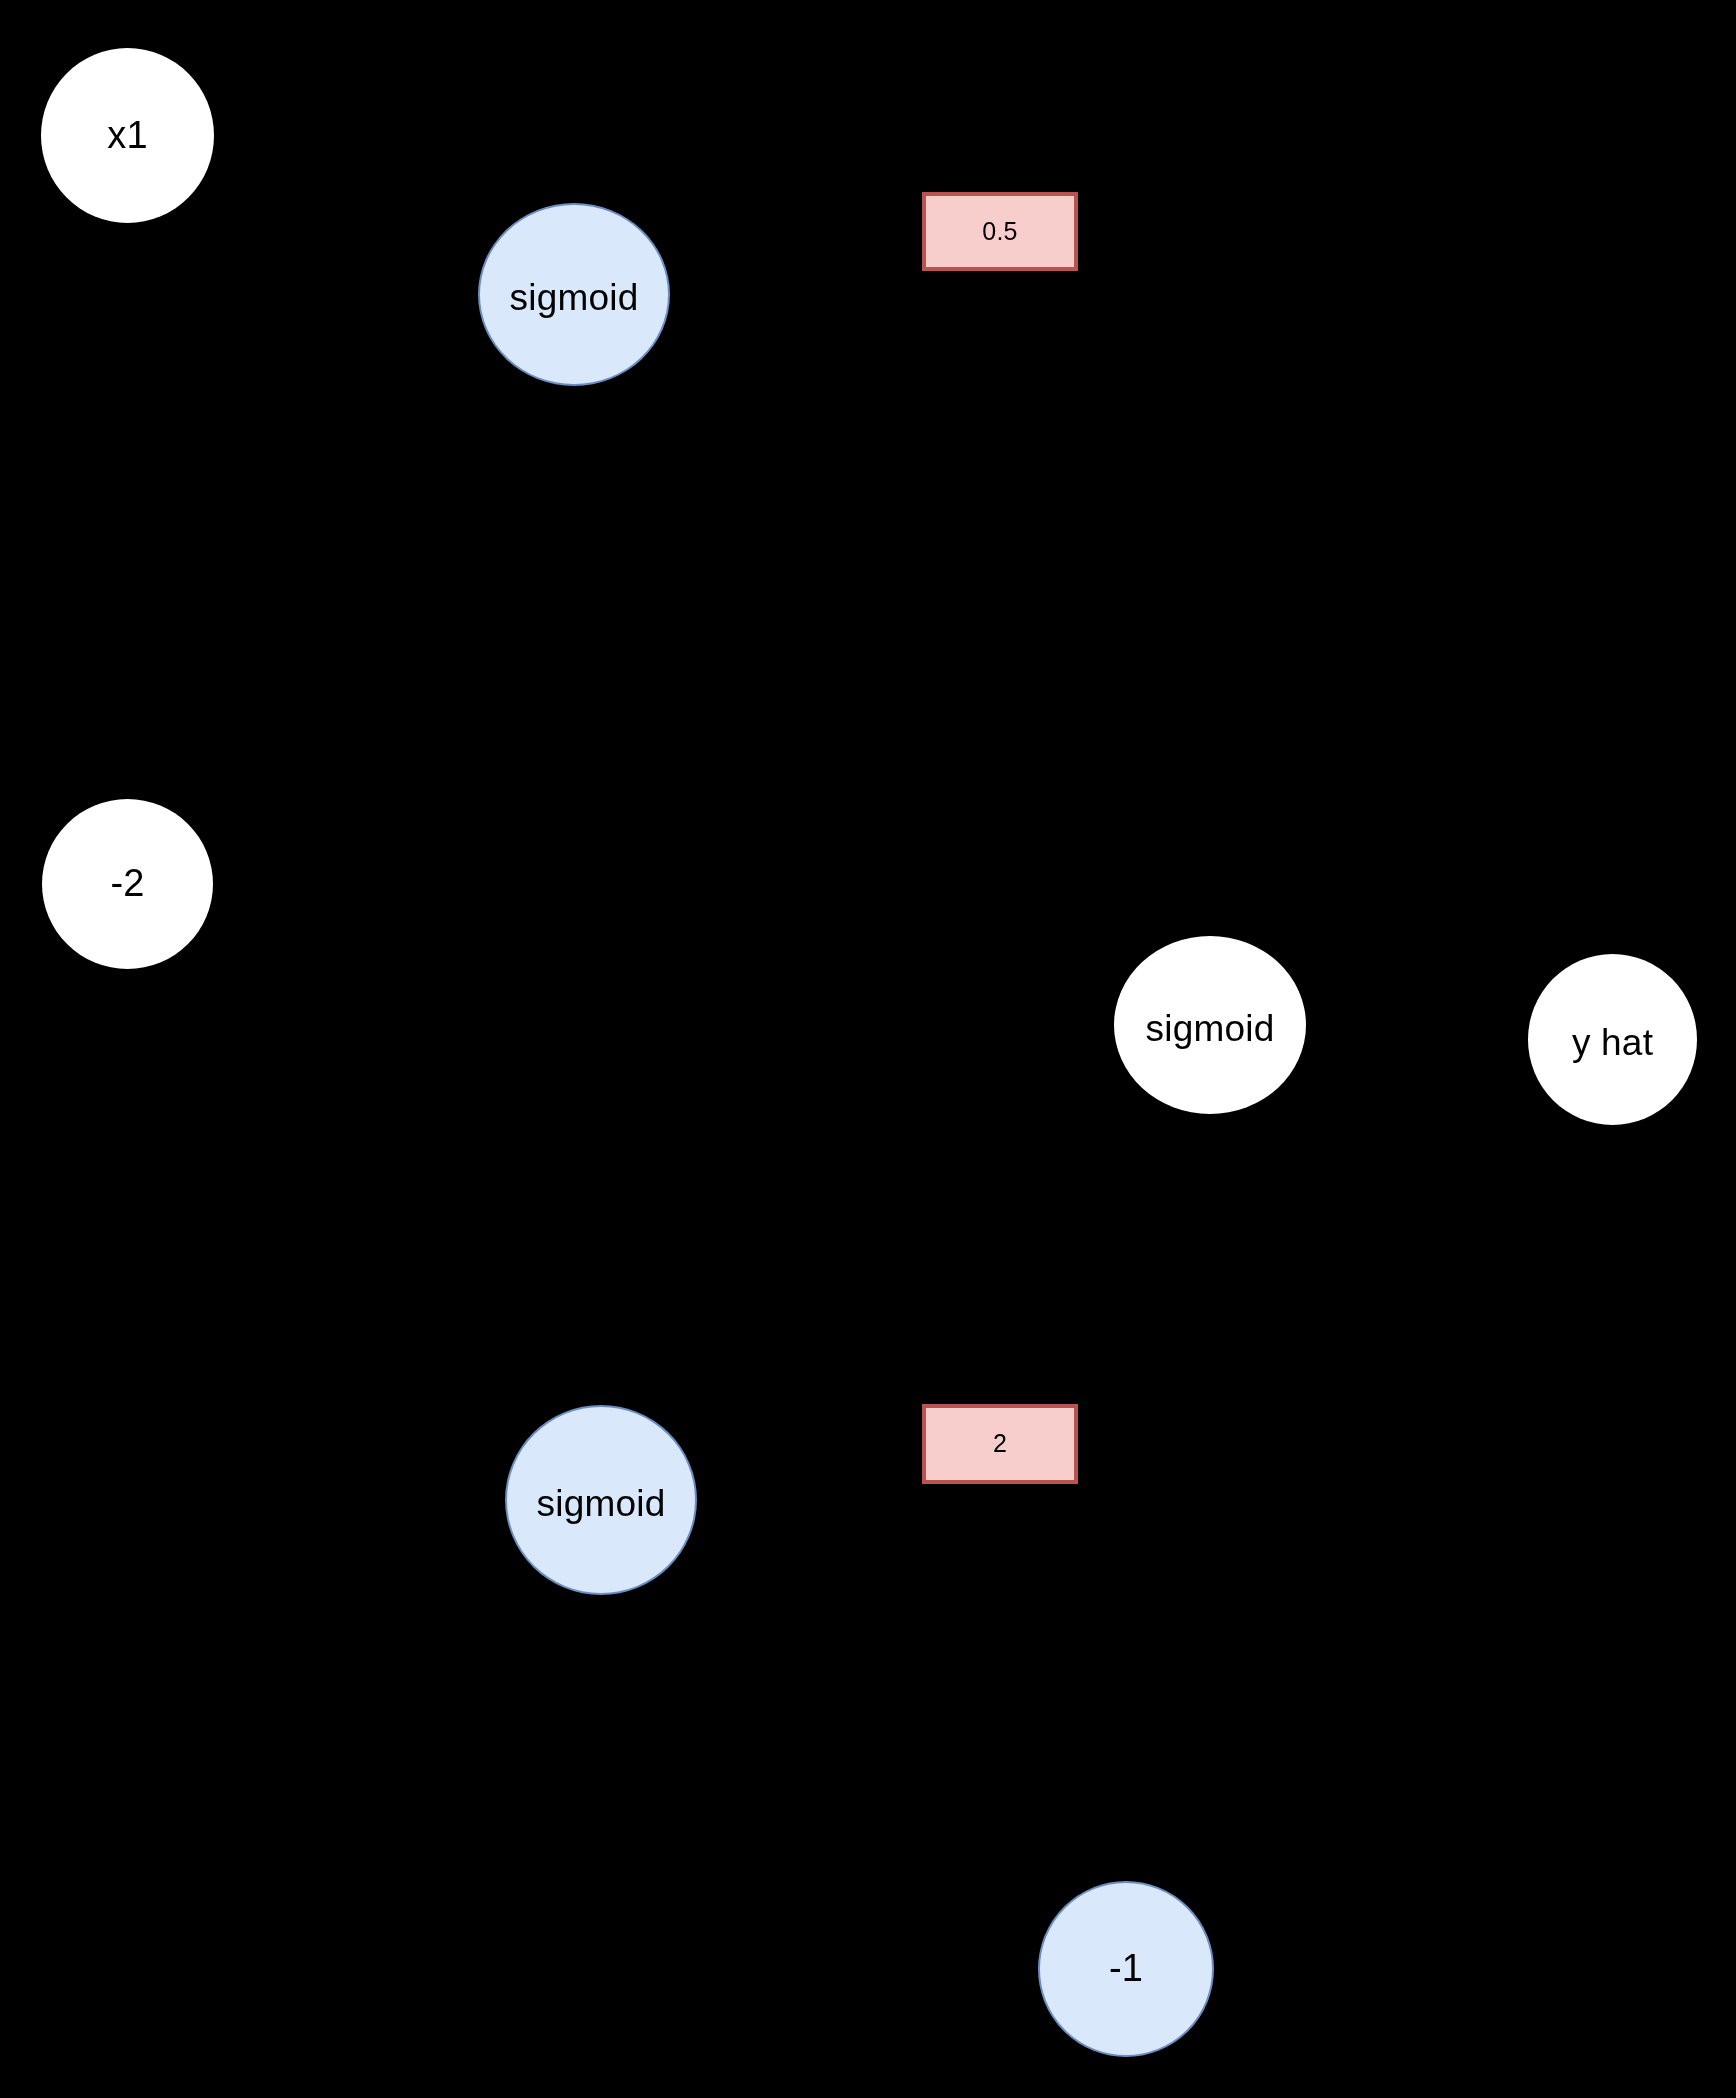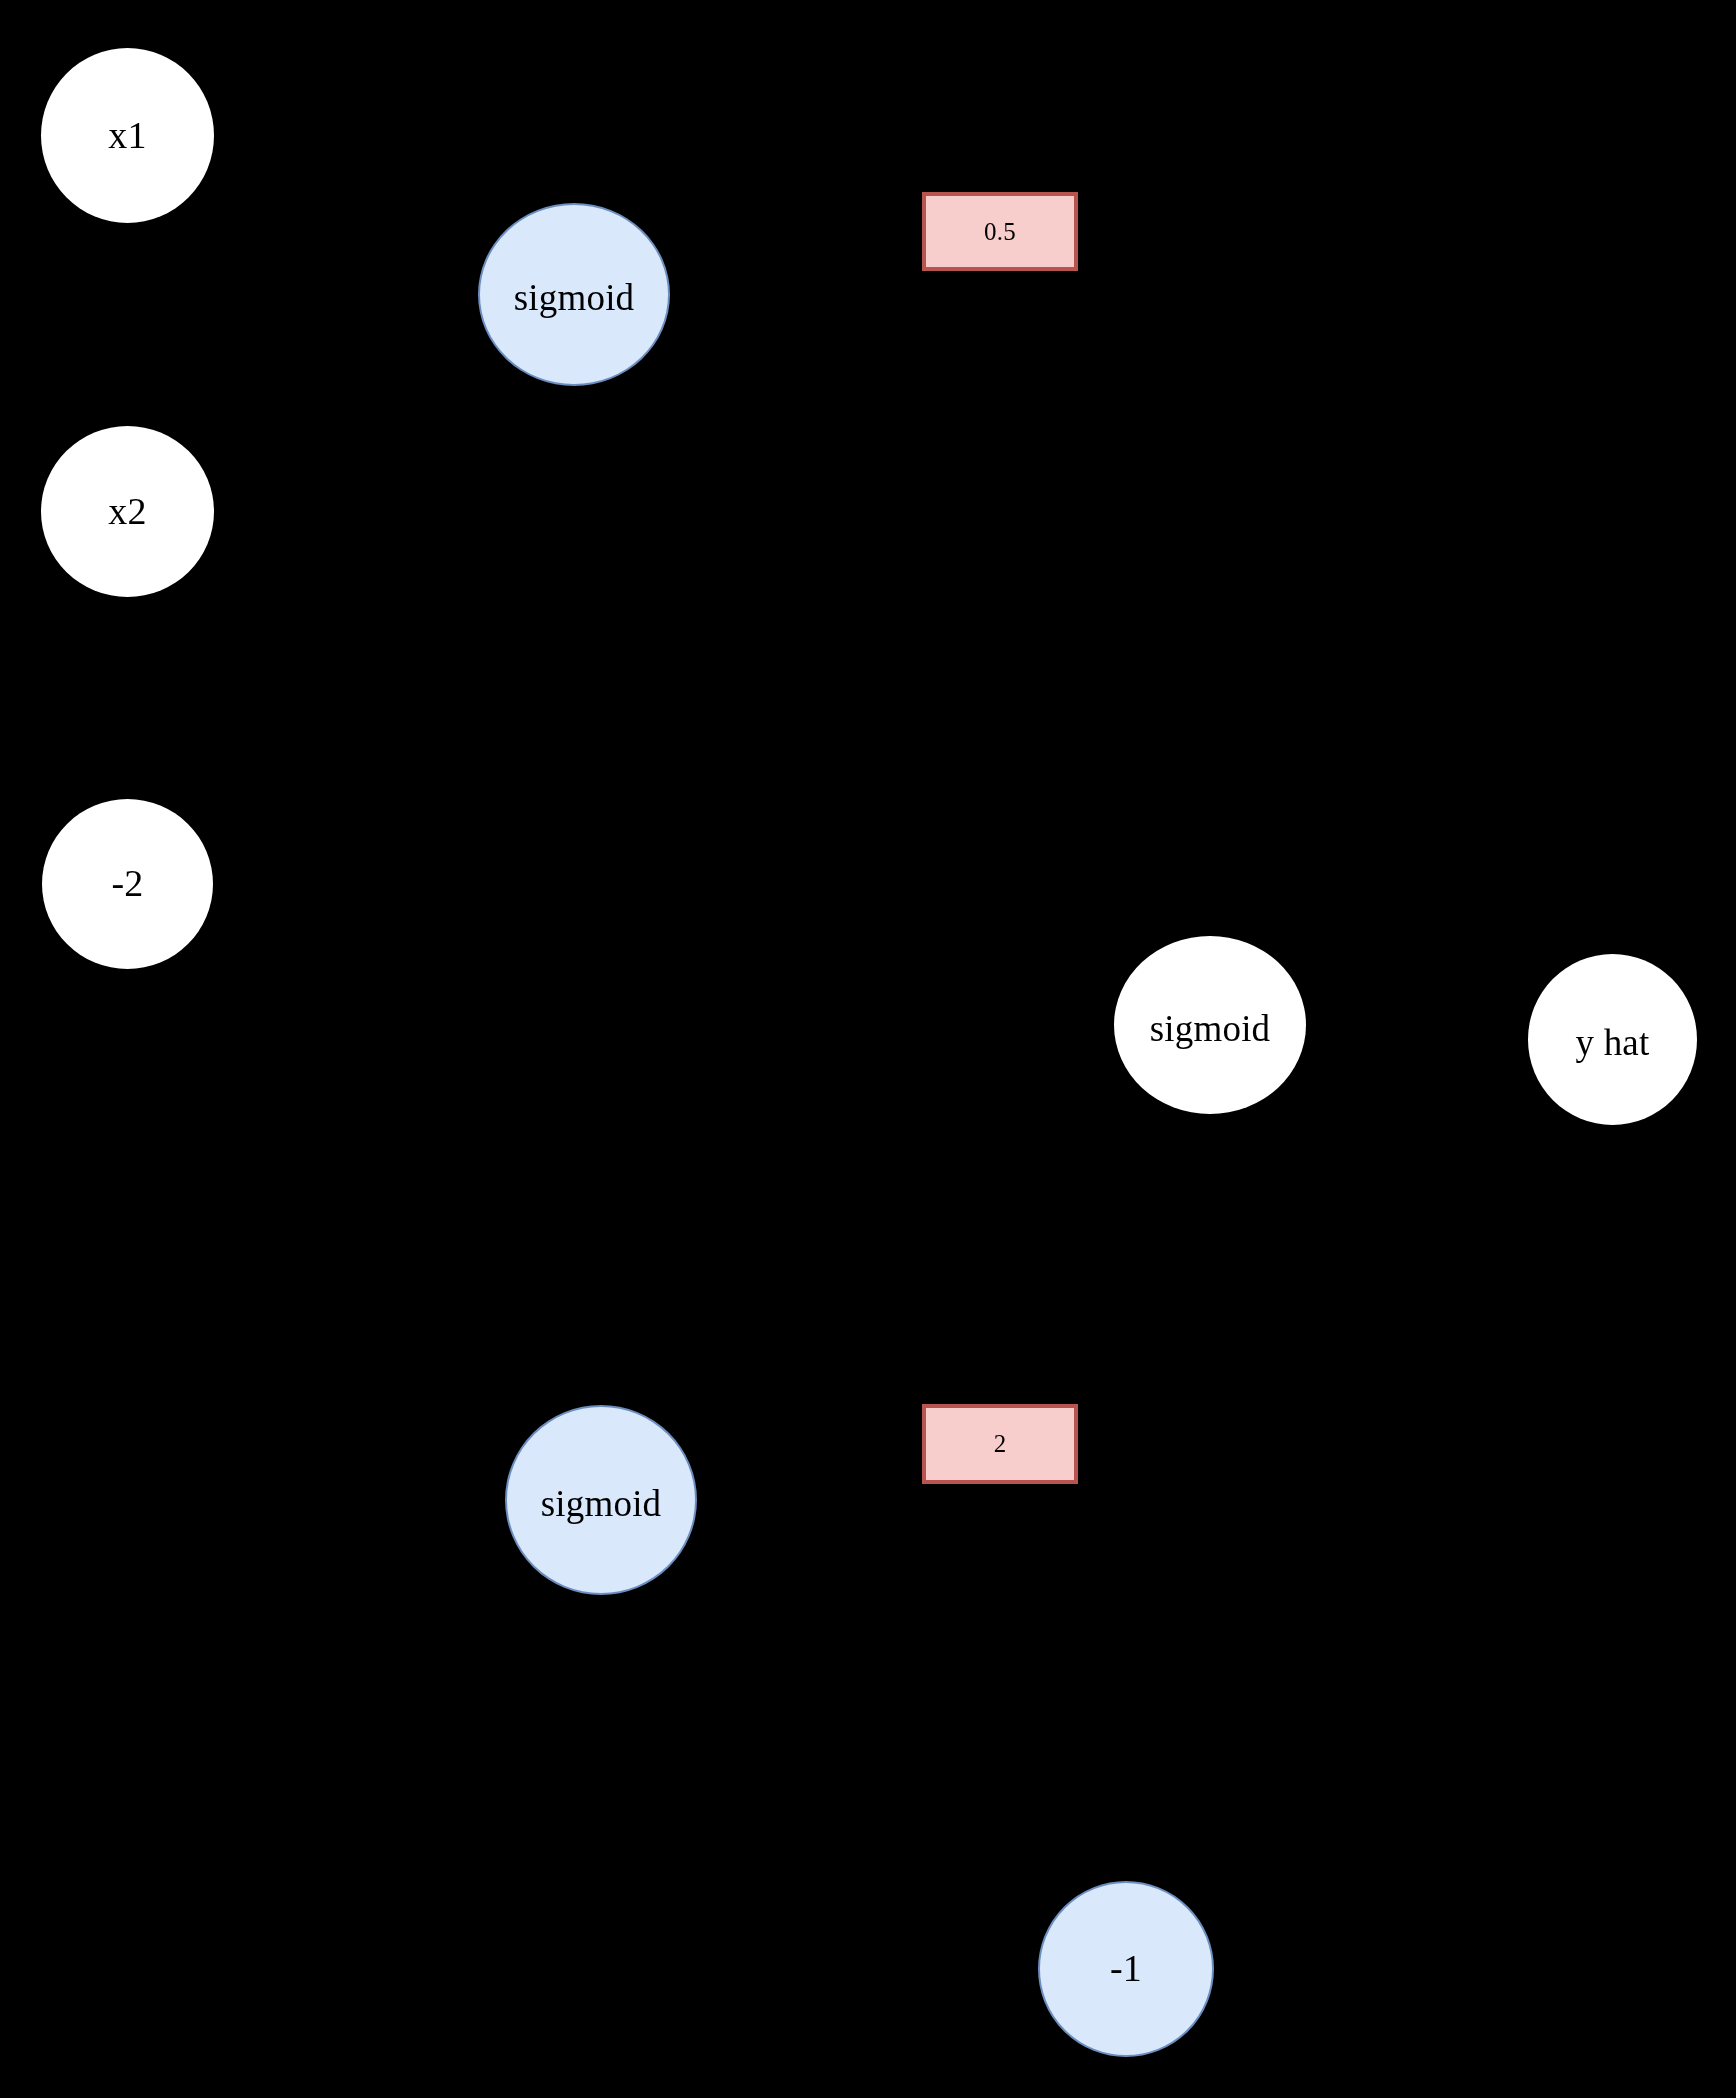--- a/index.html
+++ b/index.html
@@ -6,21 +6,21 @@
     margin: 0;
     padding: 0;
     background: #000000;
   }
   #canvas {
     position: relative;
     width: 1737px;
     height: 2098px;
     background: #000000;
     overflow: hidden;
-    font-family: Liberation Serif, serif;
+    font-family: Liberation Sans, sans-serif;
   }
   .node {
     position: absolute;
     display: flex;
     align-items: center;
     justify-content: center;
     box-sizing: border-box;
     text-align: center;
     line-height: 1.1;
   }
@@ -68,23 +68,20 @@
 </style>
 </head>
 <body>
 
 <div id="canvas">
 
   <div class="node ellipse style-white" id="node-x1">
     <span class="node-label fs-40">x1</span>
   </div>
 
-  <div class="node ellipse style-white" id="node-x2">
-    <span class="node-label fs-40">x2</span>
-  </div>
 
   <div class="node ellipse style-white" id="node-neg2">
     <span class="node-label fs-40">-2</span>
   </div>
 
   <div class="node ellipse style-blue" id="node-sig-top">
     <span class="node-label fs-38">sigmoid</span>
   </div>
 
   <div class="node ellipse style-blue" id="node-sig-bot">

